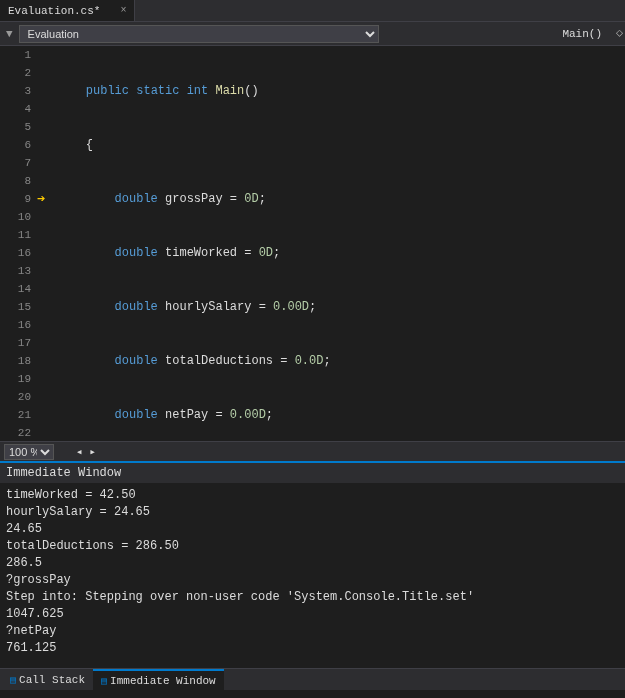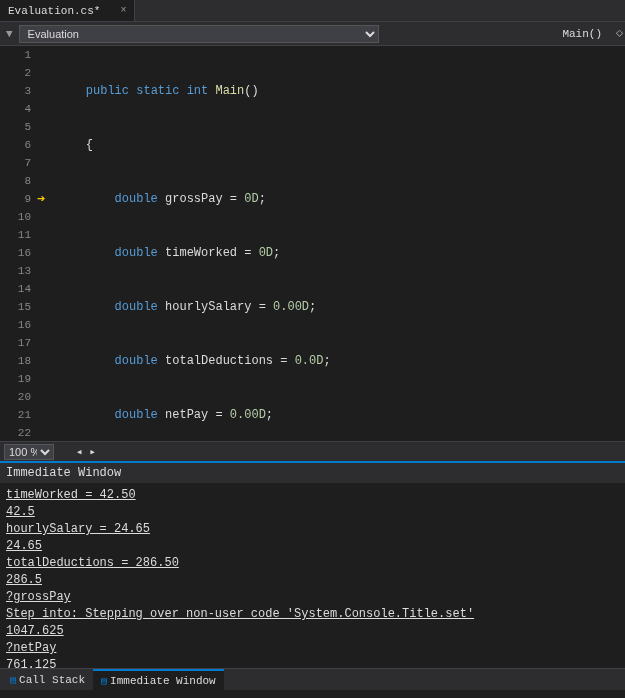--- a/index.html
+++ b/index.html
@@ -154,21 +154,20 @@
       border-top: 2px solid #007acc;
     }
     .immediate-content {
       background: #1e1e1e;
       height: 185px;
       overflow-y: auto;
       padding: 4px 6px;
       font-size: 12px;
       color: #dcdcdc;
       line-height: 17px;
-      text-decoration: underline;
     }
 
     
     .bottom-tabs {
       background: #2d2d30;
       height: 22px;
       display: flex;
       align-items: center;
       border-top: 1px solid #3f3f46;
       padding: 0 2px;
@@ -274,21 +273,20 @@
   </select>
   <span>◂ ▸</span>
 </div>
 
 <div class="immediate-header">
   <span>Immediate Window</span>
 </div>
 
 <div class="immediate-content">
   <div>timeWorked = 42.50</div>
-  <div>42.5</div>
   <div>hourlySalary = 24.65</div>
   <div>24.65</div>
   <div>totalDeductions = 286.50</div>
   <div>286.5</div>
   <div>?grossPay</div>
   <div>Step into: Stepping over non-user code 'System.Console.Title.set'</div>
   <div>1047.625</div>
   <div>?netPay</div>
   <div>761.125</div>
 

